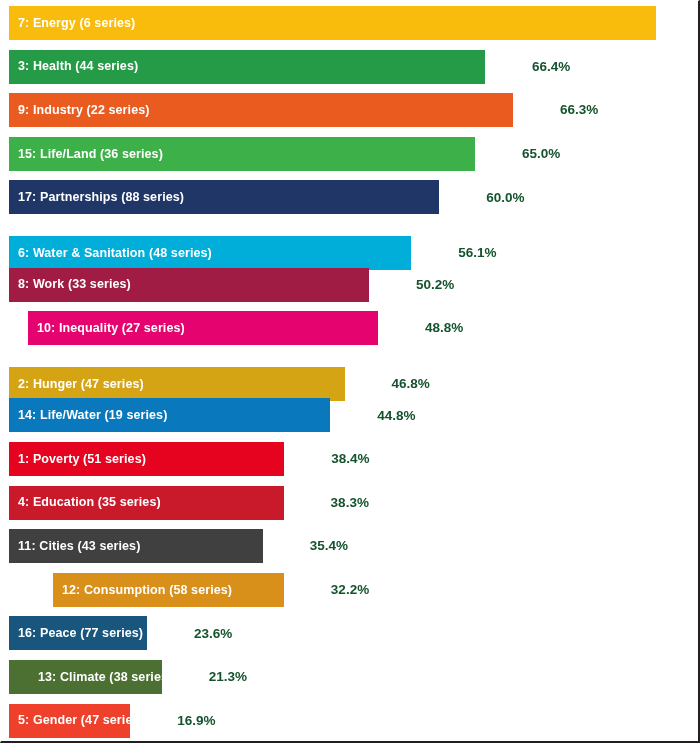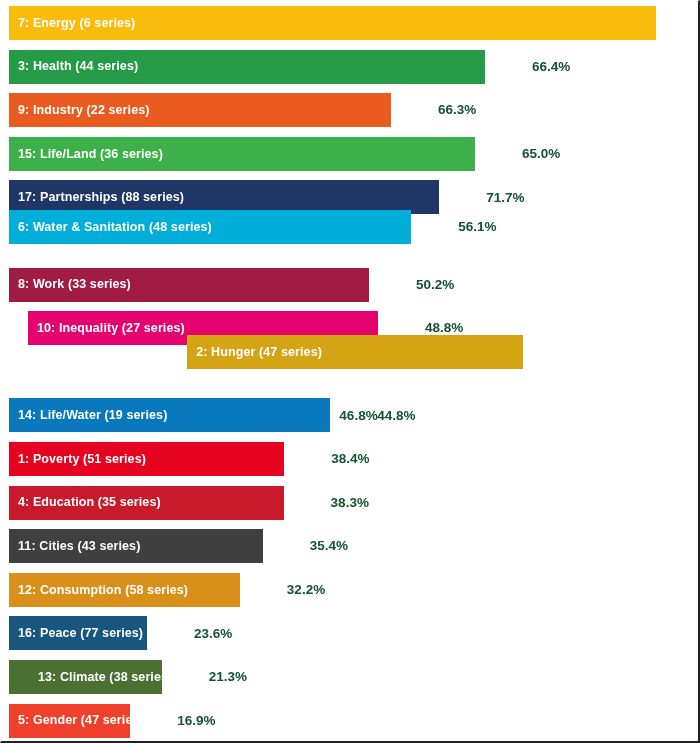--- a/index.html
+++ b/index.html
@@ -78,56 +78,56 @@
         </div>
         <span class="value-label">90.2%</span>
       </div>
       <div class="bar-row" style="top: 48.6px;">
         <div class="bar" style="width: 476.088px; background: rgb(37, 155, 72);">
           <span class="bar-label">3: Health (44 series)</span>
         </div>
         <span class="value-label">66.4%</span>
       </div>
       <div class="bar-row" style="top: 92.2px;">
-        <div class="bar" style="width: 382px; background: rgb(234, 91, 31);">
+        <div class="bar" style="width: 504px; background: rgb(234, 91, 31);">
           <span class="bar-label">9: Industry (22 series)</span>
         </div>
         <span class="value-label">66.3%</span>
       </div>
       <div class="bar-row" style="top: 135.8px; text-align: right;">
         <div class="bar" style="width: 466.05px; background: rgb(62, 176, 73);">
           <span class="bar-label">15: Life/Land (36 series)</span>
         </div>
         <span class="value-label">65.0%</span>
       </div>
       <div class="bar-row" style="top: 179.4px;">
         <div class="bar" style="width: 430.2px; background: rgb(31, 54, 103);">
           <span class="bar-label">17: Partnerships (88 series)</span>
         </div>
-        <span class="value-label">71.7%</span>
+        <span class="value-label">60.0%</span>
       </div>
-      <div class="bar-row" style="top: 209px;">
+      <div class="bar-row" style="top: 235px;">
         <div class="bar" style="width: 402.237px; background: rgb(0, 174, 217);">
           <span class="bar-label">6: Water &amp; Sanitation (48 series)</span>
         </div>
         <span class="value-label">56.1%</span>
       </div>
       <div class="bar-row" style="top: 266.6px;">
         <div class="bar" style="width: 359.934px; background: rgb(160, 28, 68);">
           <span class="bar-label">8: Work (33 series)</span>
         </div>
         <span class="value-label">50.2%</span>
       </div>
       <div class="bar-row" style="top: 310.2px;">
         <div class="bar" style="width: 349.896px; background: rgb(229, 3, 111); margin-left: 19px;">
           <span class="bar-label">10: Inequality (27 series)</span>
         </div>
         <span class="value-label">48.8%</span>
       </div>
-      <div class="bar-row" style="top: 334px; flex-direction: column;">
+      <div class="bar-row" style="top: 366px;">
         <div class="bar" style="width: 335.556px; background: rgb(213, 164, 21);">
           <span class="bar-label">2: Hunger (47 series)</span>
         </div>
         <span class="value-label">46.8%</span>
       </div>
       <div class="bar-row" style="top: 397.4px;">
         <div class="bar" style="width: 321.216px; background: rgb(9, 120, 188);">
           <span class="bar-label">14: Life/Water (19 series)</span>
         </div>
         <span class="value-label">44.8%</span>
@@ -144,21 +144,21 @@
         </div>
         <span class="value-label">38.3%</span>
       </div>
       <div class="bar-row" style="top: 528.2px;">
         <div class="bar" style="width: 253.818px; background: #404040;">
           <span class="bar-label">11: Cities (43 series)</span>
         </div>
         <span class="value-label">35.4%</span>
       </div>
       <div class="bar-row" style="top: 571.8px;">
-        <div class="bar" style="width: 230.874px; background: rgb(216, 144, 27);">
+        <div class="bar" style="width: 230.874px; background: rgb(216, 144, 27); margin-left: 44px;">
           <span class="bar-label">12: Consumption (58 series)</span>
         </div>
         <span class="value-label">32.2%</span>
       </div>
       <div class="bar-row" style="top: 615.4px;">
         <div class="bar" style="width: 138px; background: rgb(24, 86, 125);">
           <span class="bar-label">16: Peace (77 series)</span>
         </div>
         <span class="value-label">23.6%</span>
       </div>

